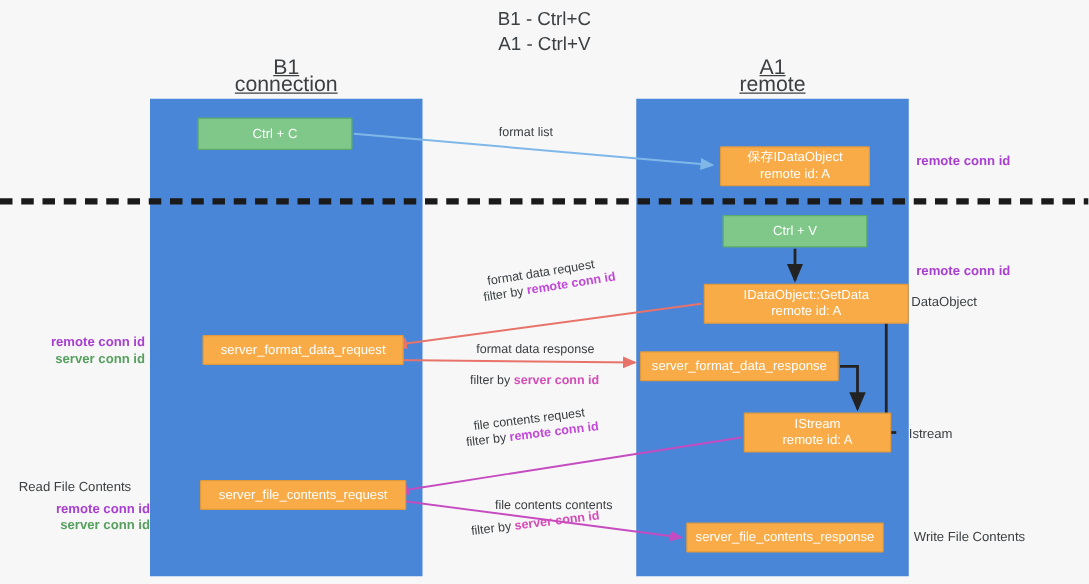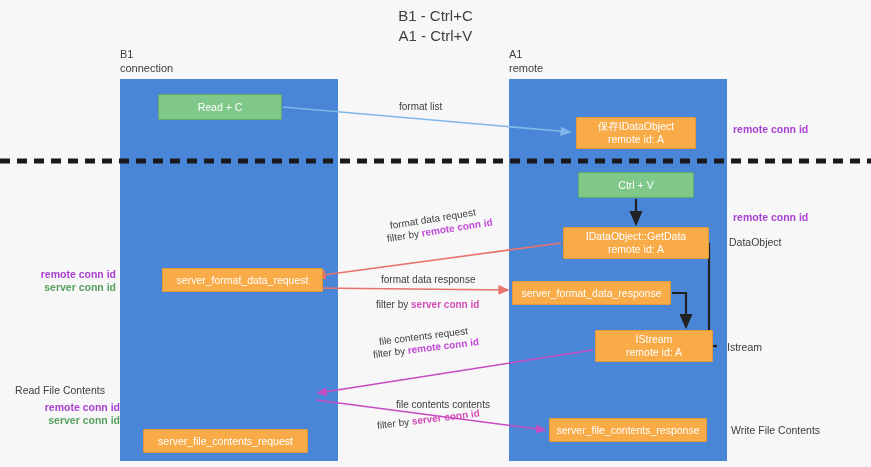--- a/index.html
+++ b/index.html
@@ -32,23 +32,25 @@
   #title {
     left: 0; top: 6px; width: 871px;
     text-align: center;
     font-size: 15px;
     color: #3c4043;
     line-height: 20px;
   }
 
   
   .col-head {
-    font-size: 11px;
+    text-align: center;
+    font-size: 17px;
     color: #3c4043;
     line-height: 14px;
+    text-decoration: underline;
   }
   #col-head-b1 { left: 120px; top: 47px; width: 218px; }
   #col-head-a1 { left: 509px; top: 47px; width: 218px; }
 
   
   .lane {
     background: #4a86d8;
   }
   #lane-b1 { left: 120px; top: 79px; width: 218px; height: 382px; }
   #lane-a1 { left: 509px; top: 79px; width: 218px; height: 382px; }
@@ -66,25 +68,25 @@
     line-height: 13px;
     border-radius: 1px;
   }
   .node.green { background: #80c88a; border: 1px solid #5cab6a; }
   .node.orange { background: #f9ab48; border: 1px solid #e09a3c; }
   .node .sub { font-size: 10.5px; }
 
   #node-ctrl-c   { left: 158px; top: 94px;  width: 124px; height: 26px; }
   #node-ctrl-v   { left: 578px; top: 172px; width: 116px; height: 26px; }
   #node-save-ido { left: 576px; top: 117px; width: 120px; height: 32px; text-align: center; }
-  #node-getdata  { left: 563px; top: 227px; width: 146px; height: 32px; }
+  #node-getdata  { left: 563px; top: 227px; width: 164px; height: 32px; }
   #node-istream  { left: 595px; top: 330px; width: 118px; height: 32px; }
   #node-sfdreq   { left: 162px; top: 268px; width: 161px; height: 24px; }
   #node-sfdresp  { left: 512px; top: 281px; width: 159px; height: 24px; }
-  #node-sfcreq   { left: 143px; top: 384px; width: 165px; height: 24px; margin-top: 45px; }
+  #node-sfcreq   { left: 160px; top: 384px; width: 165px; height: 24px; }
   #node-sfcresp  { left: 549px; top: 418px; width: 158px; height: 24px; text-align: center; }
 
   
   .side-label {
     font-size: 10.5px;
     line-height: 13px;
     color: #3c4043;
   }
   .side-label.purple { color: #a93fd0; font-weight: bold; }
   .side-label.green  { color: #57a05f; font-weight: bold; }
@@ -177,21 +179,21 @@
     <line x1="709" y1="346" x2="717" y2="346" stroke="#222222" stroke-width="2.2"></line>
 
     <line x1="593" y1="350" x2="318" y2="393" stroke="#c64bc0" stroke-width="1.5" marker-end="url(#ah-magenta)"></line>
 
     <line x1="316" y1="400" x2="545" y2="430" stroke="#c64bc0" stroke-width="1.5" marker-end="url(#ah-magenta)"></line>
 
     <line x1="0" y1="161" x2="871" y2="161" stroke="#1a1a1a" stroke-width="5" stroke-dasharray="10,7"></line>
   </svg>
 
   <div class="abs node green" id="node-ctrl-c">
-    <span>Read + C</span>
+    <span>Ctrl + C</span>
   </div>
 
   <div class="abs node orange" id="node-save-ido">
     <span>保存IDataObject</span>
     <span class="sub">remote id: A</span>
   </div>
 
   <div class="abs node green" id="node-ctrl-v">
     <span>Ctrl + V</span>
   </div>

